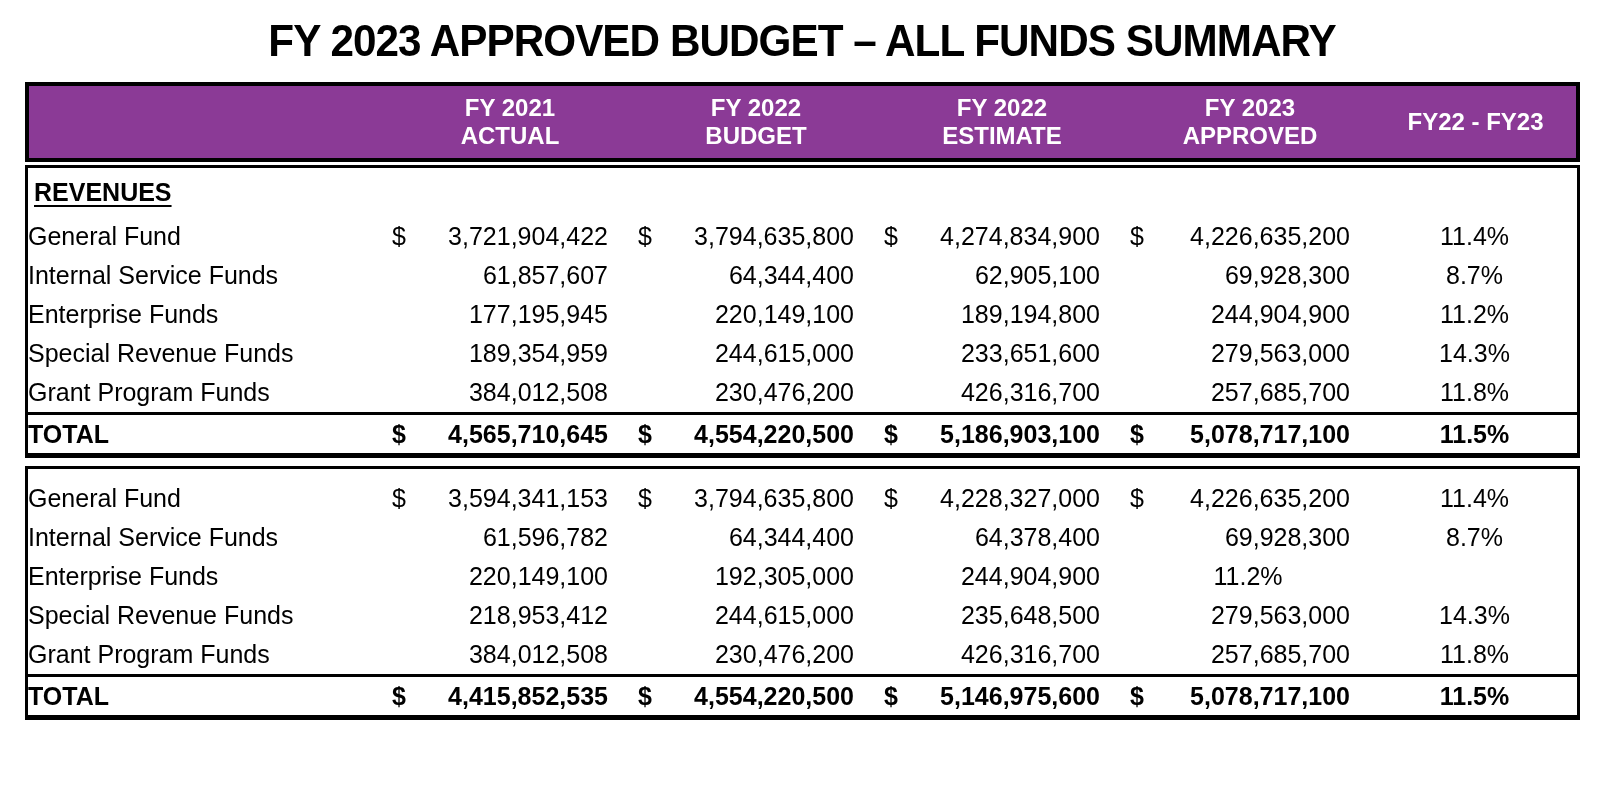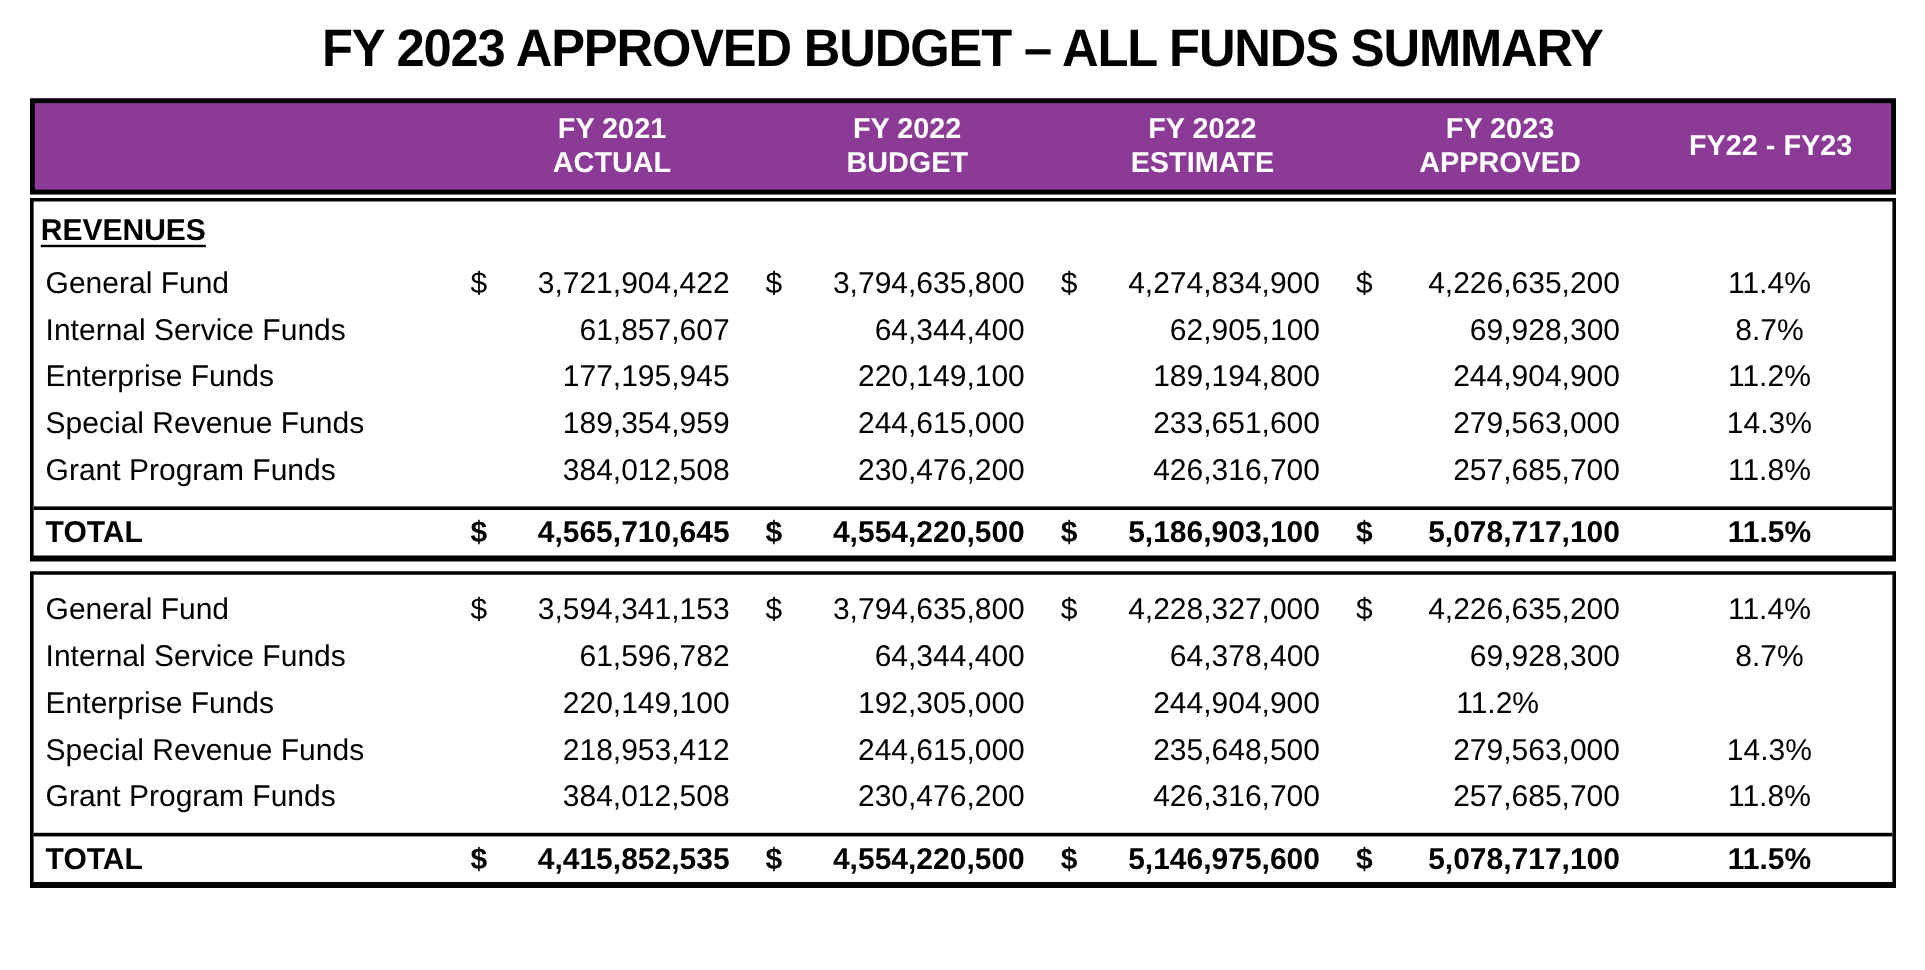--- a/index.html
+++ b/index.html
@@ -61,34 +61,34 @@
   .box + .box{margin-top:8px;}
   .heading-row{height:39px;display:flex;align-items:flex-start;padding-left:6px;}
   .section-heading{
     font-size:25px;
     font-weight:700;
     text-decoration:underline;
     text-decoration-thickness:2px;
     text-underline-offset:4px;
   }
   .row{height:39px;font-size:25px;}
-  .row .cell-label{padding-left:10px;white-space:nowrap;}
+  .row .cell-label{padding-left:0;white-space:nowrap;}
   .cell-num{
     display:flex;
     justify-content:space-between;
     align-items:center;
     padding:0 24px 0 6px;
     font-variant-numeric:tabular-nums;
     white-space:nowrap;
   }
   .cell-chg{text-align:center;padding-right:2px;}
   .row-total{
     font-weight:700;
     border-top:3px solid var(--border);
-    margin-top:10px;
+    margin-top:0;
     height:41px;
   }
 </style>
 </head>
 <body>
 
 <div class="page">
 
   <div class="title">FY 2023 APPROVED BUDGET – ALL FUNDS SUMMARY</div>
 

